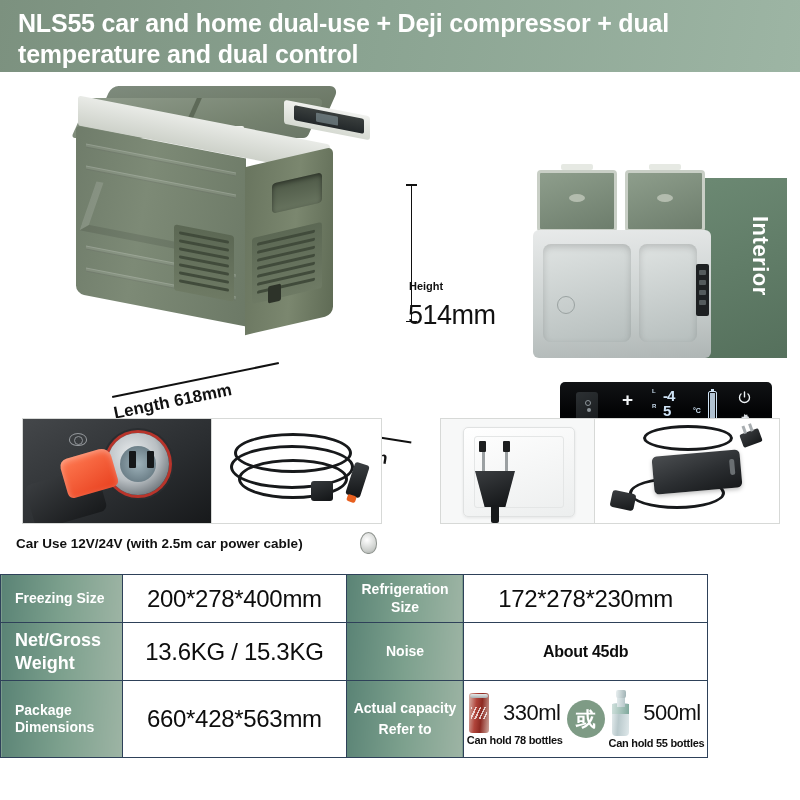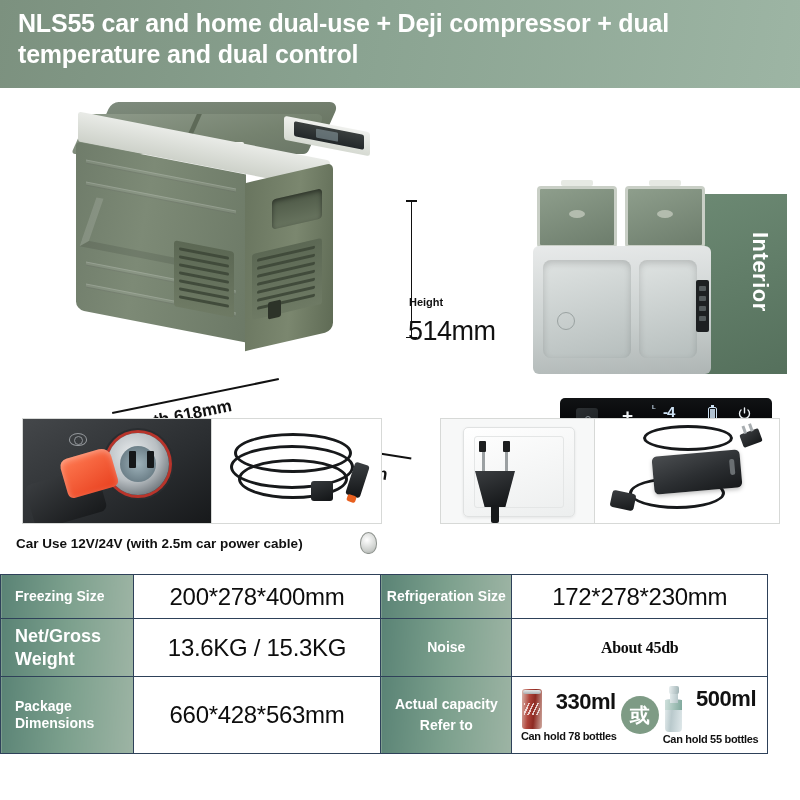--- a/index.html
+++ b/index.html
@@ -6,21 +6,21 @@
   body {
     width: 800px; height: 800px;
     font-family: "Liberation Sans", sans-serif;
     background: #ffffff;
     overflow: hidden;
   }
   .page { width: 800px; height: 800px; position: relative; }
 
   
   .header {
-    height: 88px;
+    height: 72px;
     background: linear-gradient(100deg, #7c917f 0%, #8aa391 45%, #9db5a4 100%);
     padding: 8px 14px 0 18px;
   }
   .header-title {
     color: #ffffff;
     font-size: 25px;
     font-weight: bold;
     line-height: 1.22;
     letter-spacing: -0.2px;
   }
@@ -428,21 +428,21 @@
   .caption-bulb {
     position: absolute; left: 360px; top: 532px;
     width: 17px; height: 22px;
     background: radial-gradient(circle at 40% 35%, #ffffff, #c9ccc9 70%, #9aa09b 100%);
     border-radius: 50% 50% 45% 45%;
     border: 1px solid #8d928d;
   }
 
   
   .spec-table {
-    position: absolute; left: 0; top: 574px; width: 768px;
+    position: absolute; left: 0; top: 574px; width: 708px;
     border-collapse: collapse;
   }
   .spec-table td {
     border: 1px solid #2e4159;
     vertical-align: middle;
   }
   .lbl {
     background: linear-gradient(95deg, #5a8375 0%, #7ca08d 50%, #9db4a4 100%);
     color: #fff; font-weight: bold;
     text-align: center;
@@ -454,35 +454,35 @@
   .lbl.narrow { font-size: 18px; }
   .lbl.left-al { text-align: left; padding-left: 14px; }
   .val {
     background: #fff; color: #0d0d0d;
     text-align: center;
     width: 261px;
     font-size: 24px;
     padding: 4px 6px;
     letter-spacing: -0.3px;
   }
-  .val.small { font-size: 16px; font-weight: bold; font-family: Liberation Serif, serif; }
+  .val.small { font-size: 16px; font-weight: bold; }
   .r1 td { height: 44px; }
   .r2 td { height: 42px; }
   .r3 td { height: 42px; }
   .r4 td { height: 76px; }
   .lbl.stack { line-height: 1.5; }
 
   
   .cap-cell { padding: 0 !important; }
   .cap-inner {
     display: flex; align-items: center; justify-content: center;
     gap: 2px; height: 76px;
   }
   .cap-item { display: flex; flex-direction: column; align-items: center; }
-  .cap-top { display: flex; align-items: flex-start; gap: 14px; font-weight: bold; }
+  .cap-top { display: flex; align-items: center; gap: 14px; }
   .cap-ml { font-size: 22px; color: #111; letter-spacing: -0.5px; }
   .cap-sub { font-size: 11px; font-weight: bold; color: #111; margin-top: 1px; }
   .can {
     width: 20px; height: 40px; border-radius: 3px;
     background: linear-gradient(95deg, #d9b7ad 0%, #b0443a 35%, #8d2a22 60%, #cfa99f 100%);
     position: relative;
   }
   .can::before {
     content: ""; position: absolute; left: 1px; top: 1px; right: 1px; height: 4px;
     background: linear-gradient(180deg, #e6e8e8, #a9adaf); border-radius: 2px;

